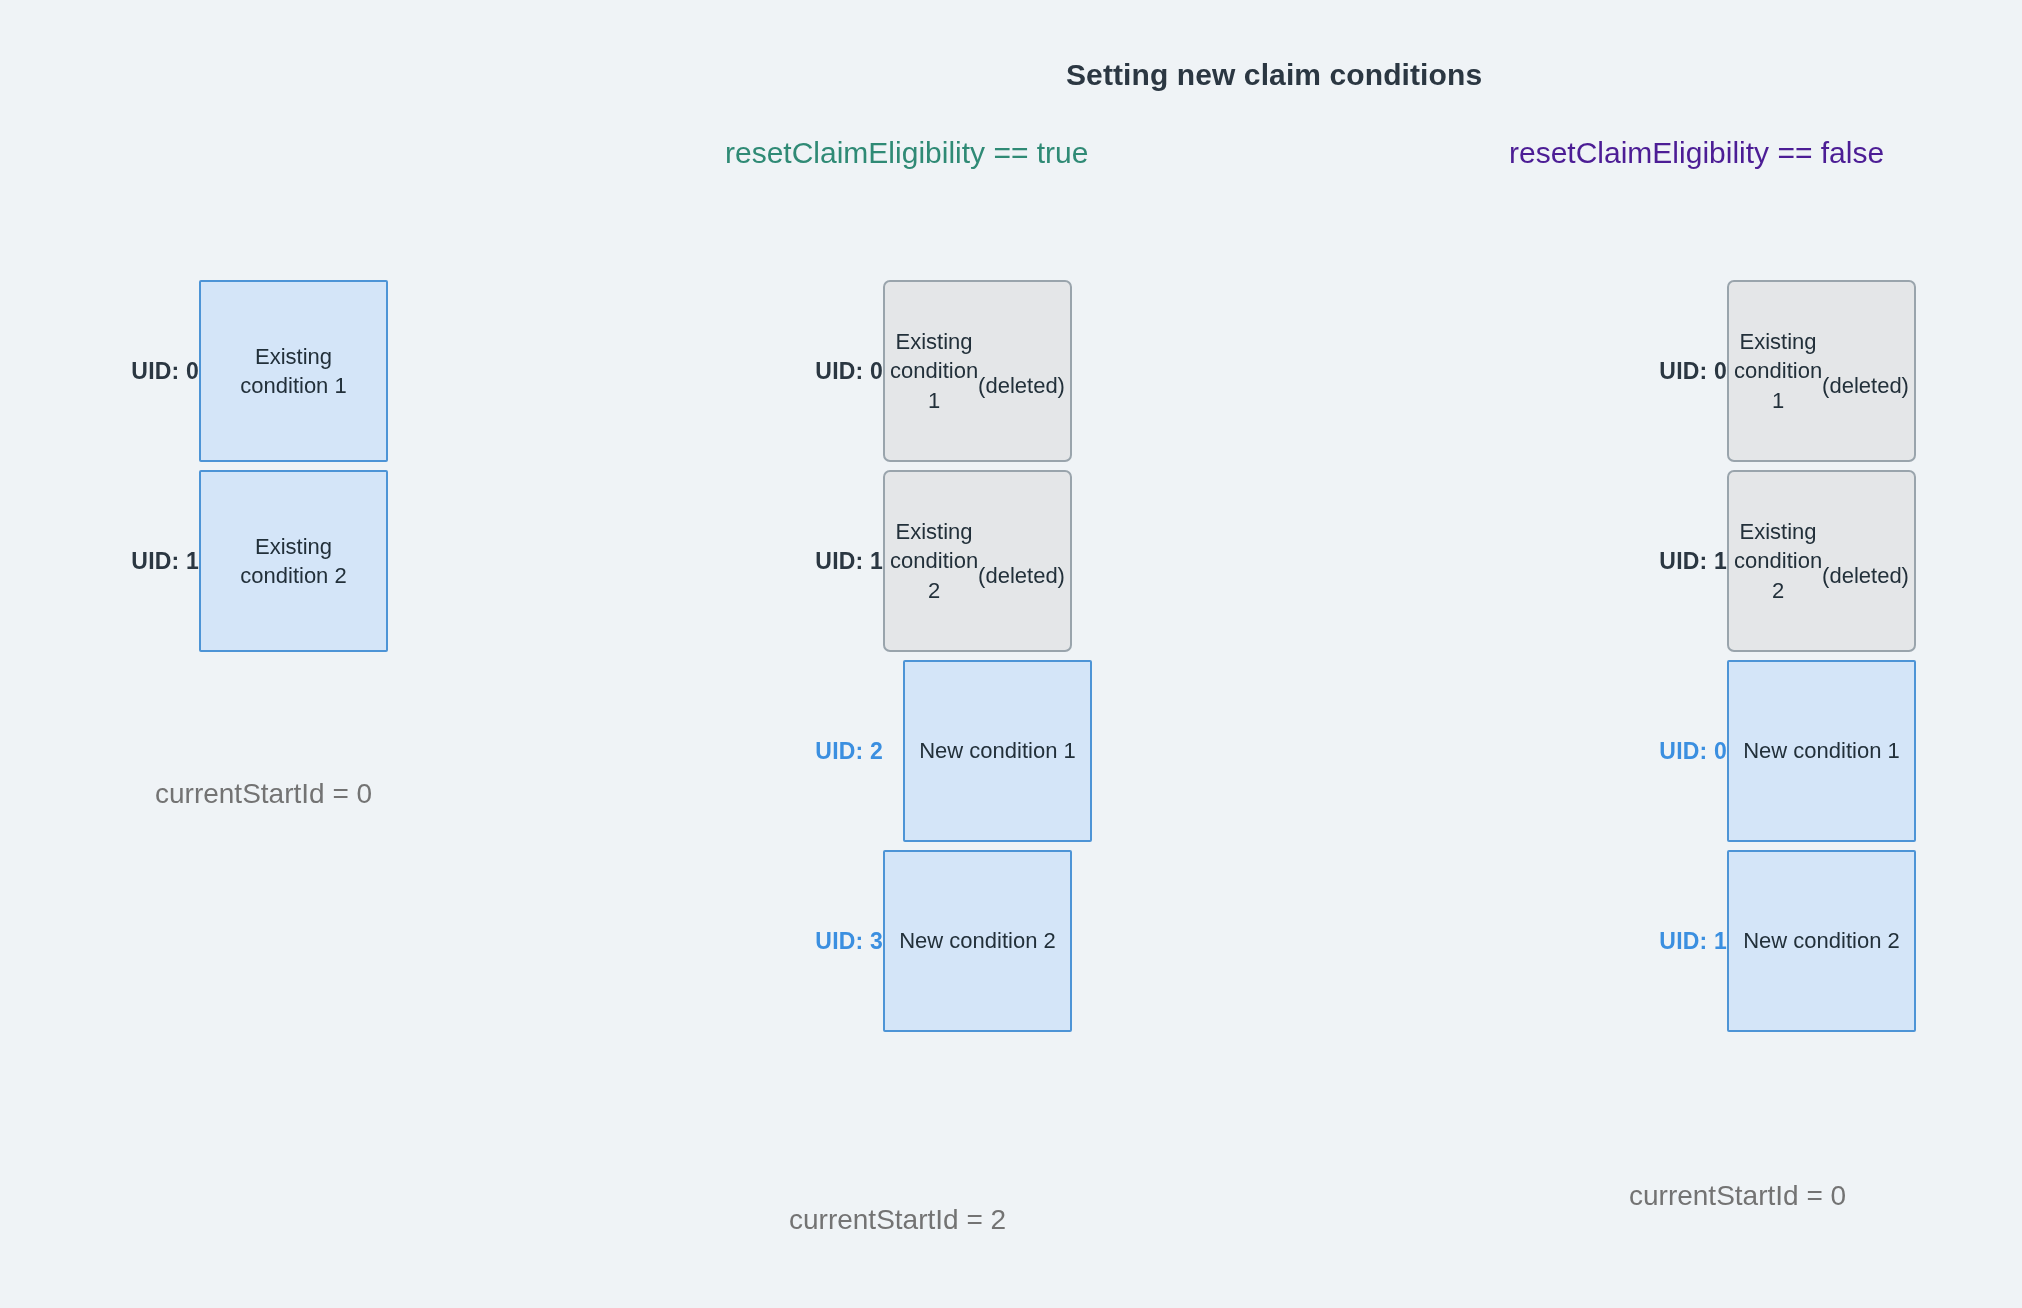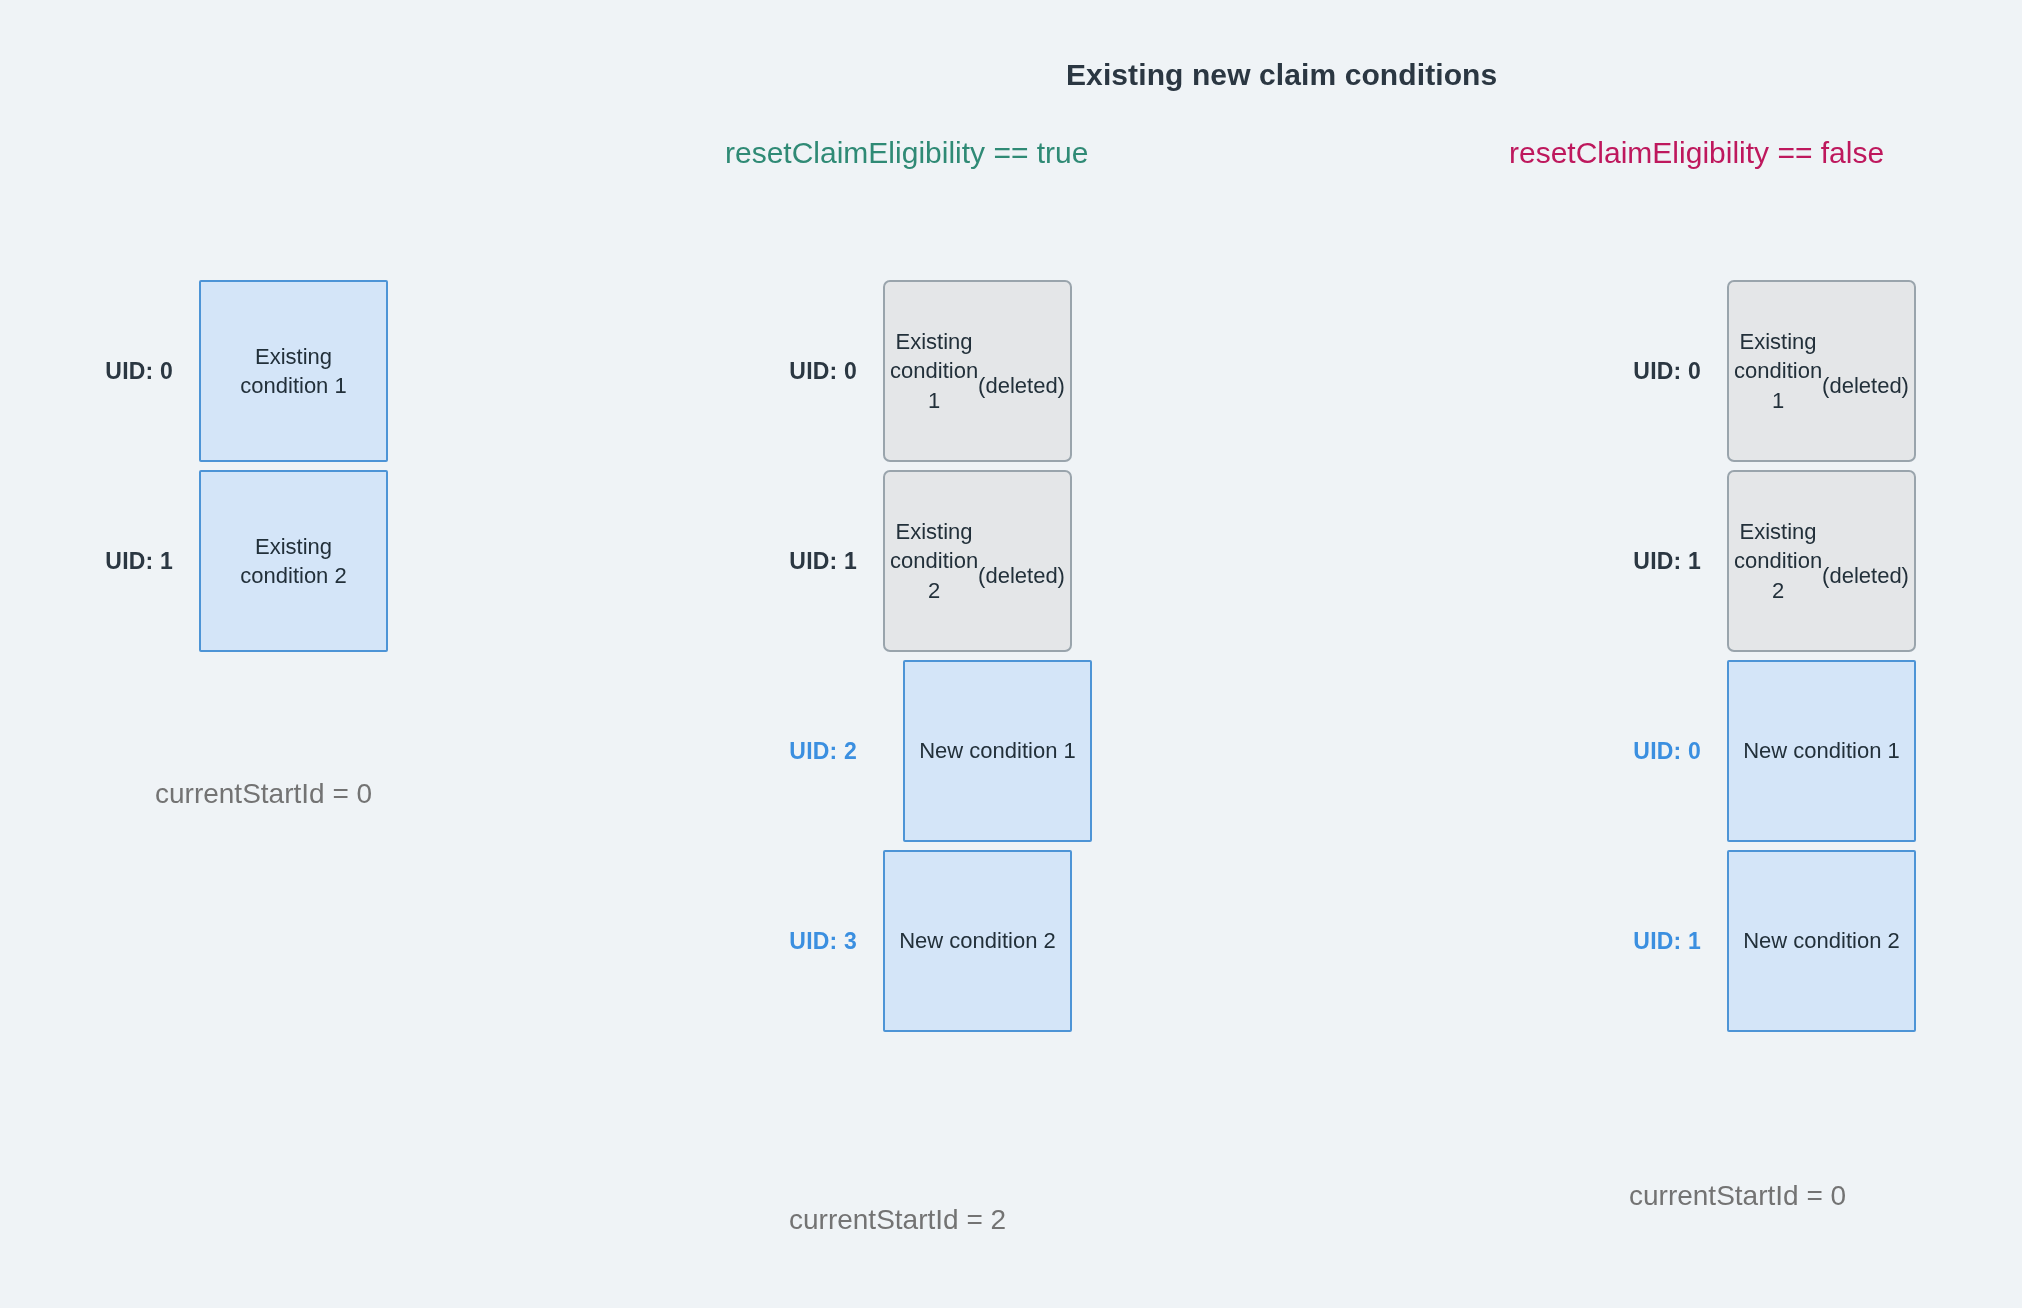--- a/index.html
+++ b/index.html
@@ -26,41 +26,40 @@
   #heading-left{left:52px;top:58px;}
   #heading-right{left:1066px;top:58px;}
 
   .condition-flag{
     position:absolute;
     font-size:30px;
     font-weight:normal;
     white-space:nowrap;
   }
   #flag-true{left:725px;top:136px;color:#2f8a75;}
-  #flag-false{left:1509px;top:136px;color:#be185d;}
+  #flag-false{left:1509px;top:136px;color:#4c1d95;}
 
   
   .column{position:absolute;top:0;width:420px;height:1308px;}
   #column-existing{left:0px;}
   #column-reset-true{left:684px;}
   #column-reset-false{left:1528px;}
 
   
   .row{
     position:absolute;
     left:0;
     width:420px;
     height:190px;
     display:flex;
     align-items:center;
   }
   .uid-label{
     width:199px;
     text-align:right;
-    padding-right:26px;
     box-sizing:border-box;
     font-size:23px;
     font-weight:bold;
     white-space:nowrap;
     letter-spacing:.2px;
   }
   .uid-label.existing{color:#2b3742;}
   .uid-label.new{color:#3b8fe0;}
 
   .box{
@@ -114,21 +113,21 @@
   #footer-existing{left:155px;top:778px;}
   #footer-true{left:789px;top:1204px;}
   #footer-false{left:1629px;top:1180px;}
 </style>
 </head>
 <body>
 
 <div class="canvas">
 
 
-  <div class="heading" id="heading-right">Existing new claim conditions</div>
+  <div class="heading" id="heading-right">Setting new claim conditions</div>
 
   <div class="condition-flag" id="flag-true">resetClaimEligibility == true</div>
 
   <div class="condition-flag" id="flag-false">resetClaimEligibility == false</div>
 
   <div class="column" id="column-existing">
 
     <div class="row" id="row-existing-0">
       <div class="uid-label existing">UID: 0</div>
       <div class="box blue">

